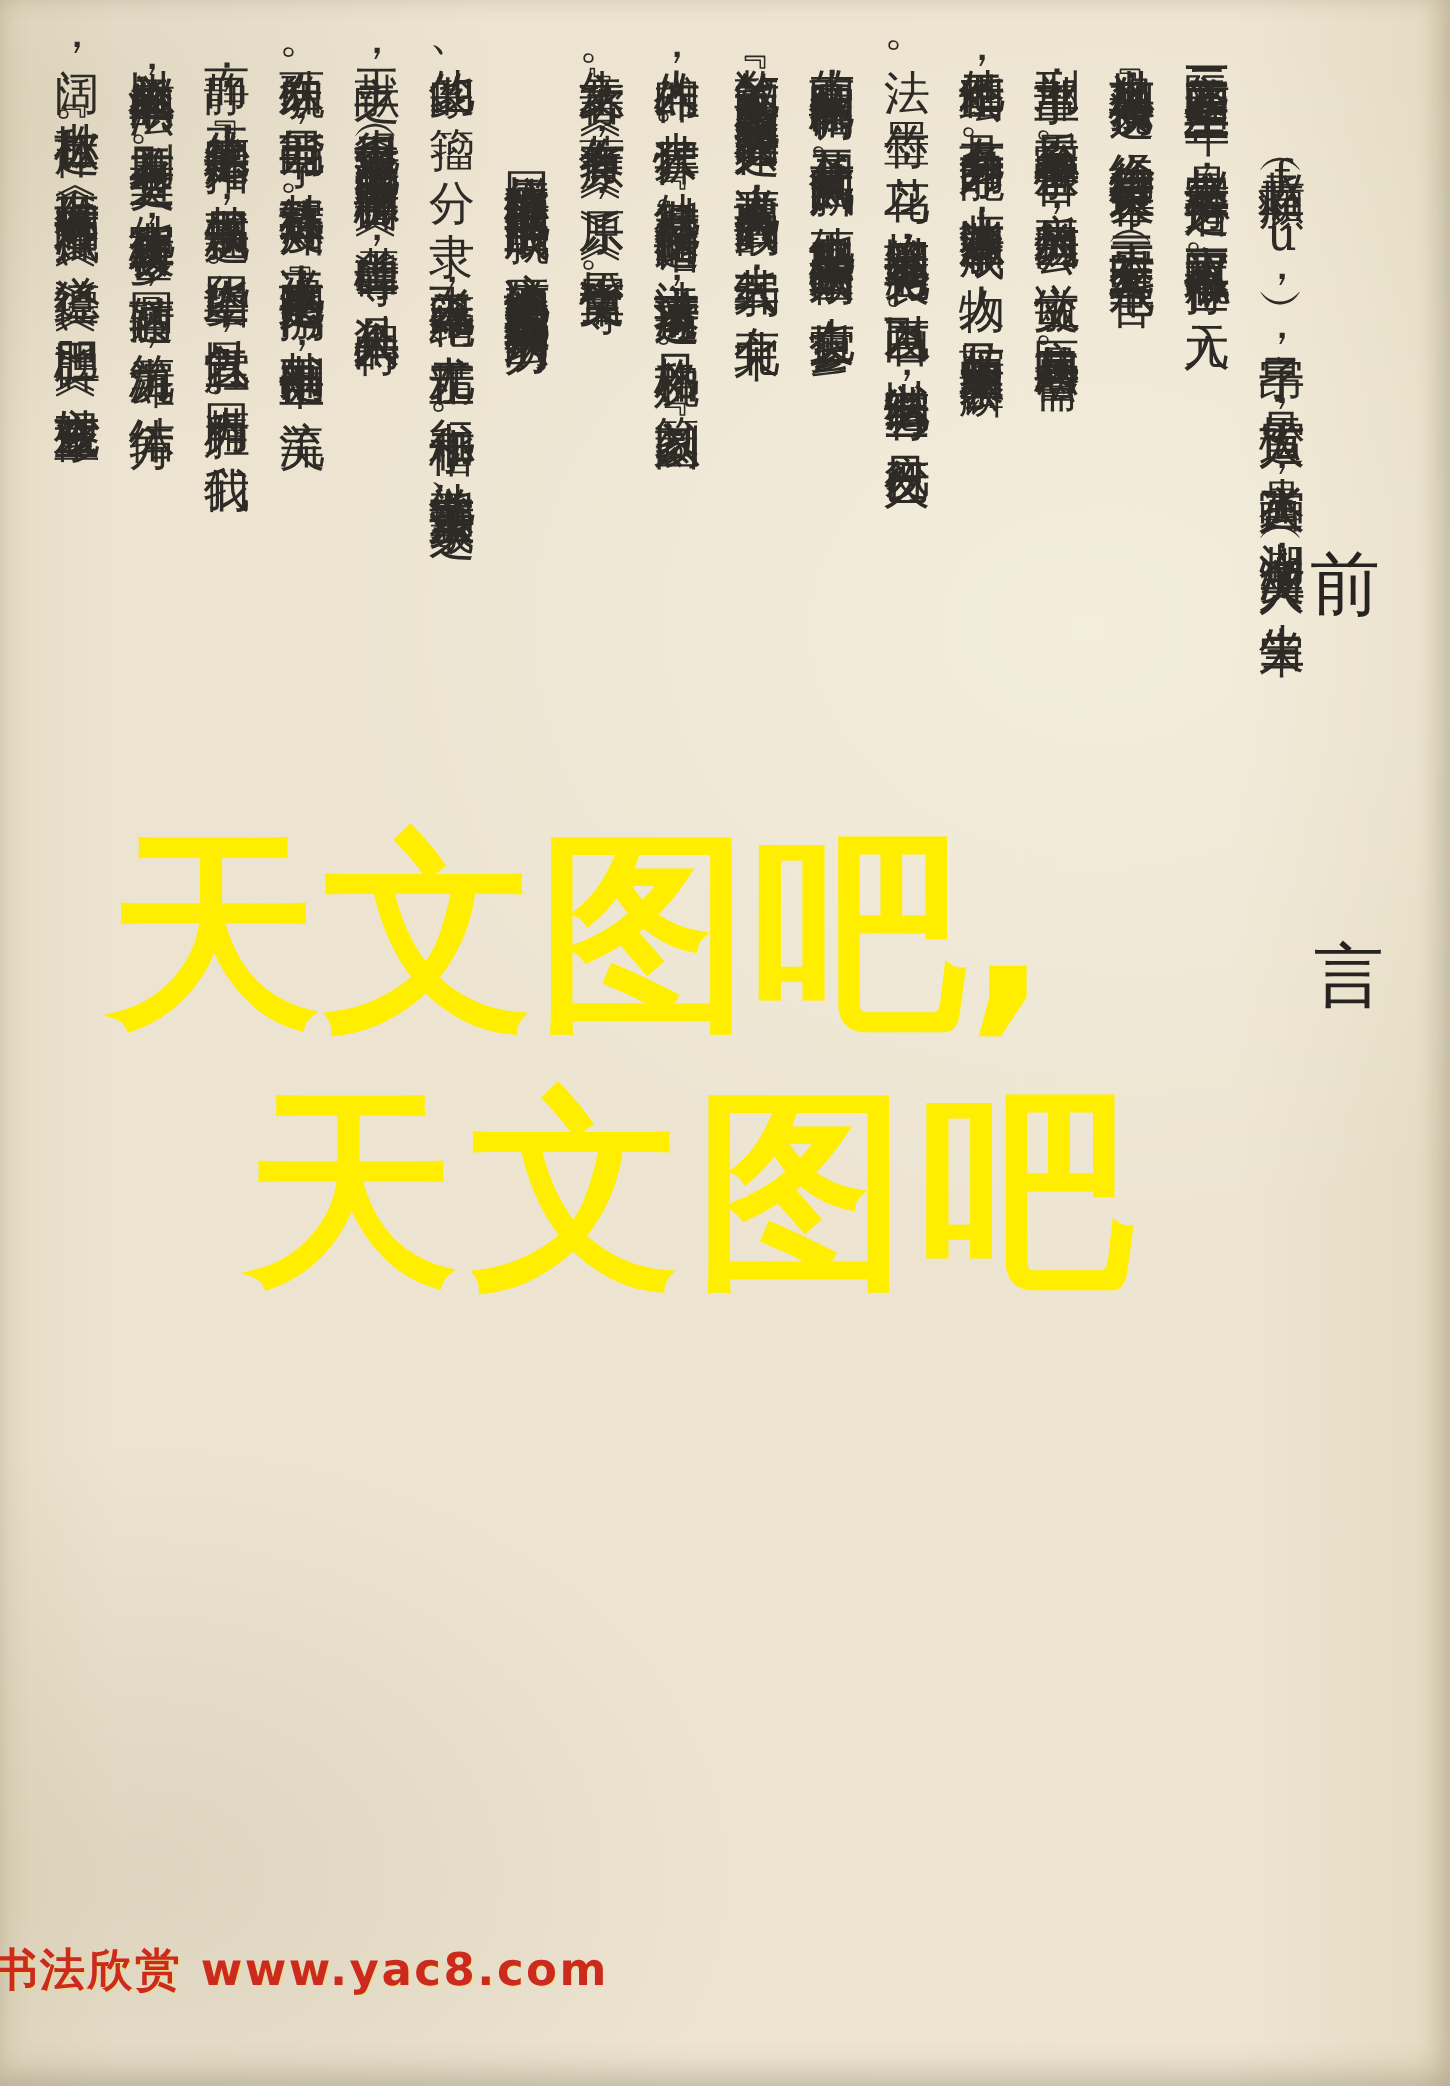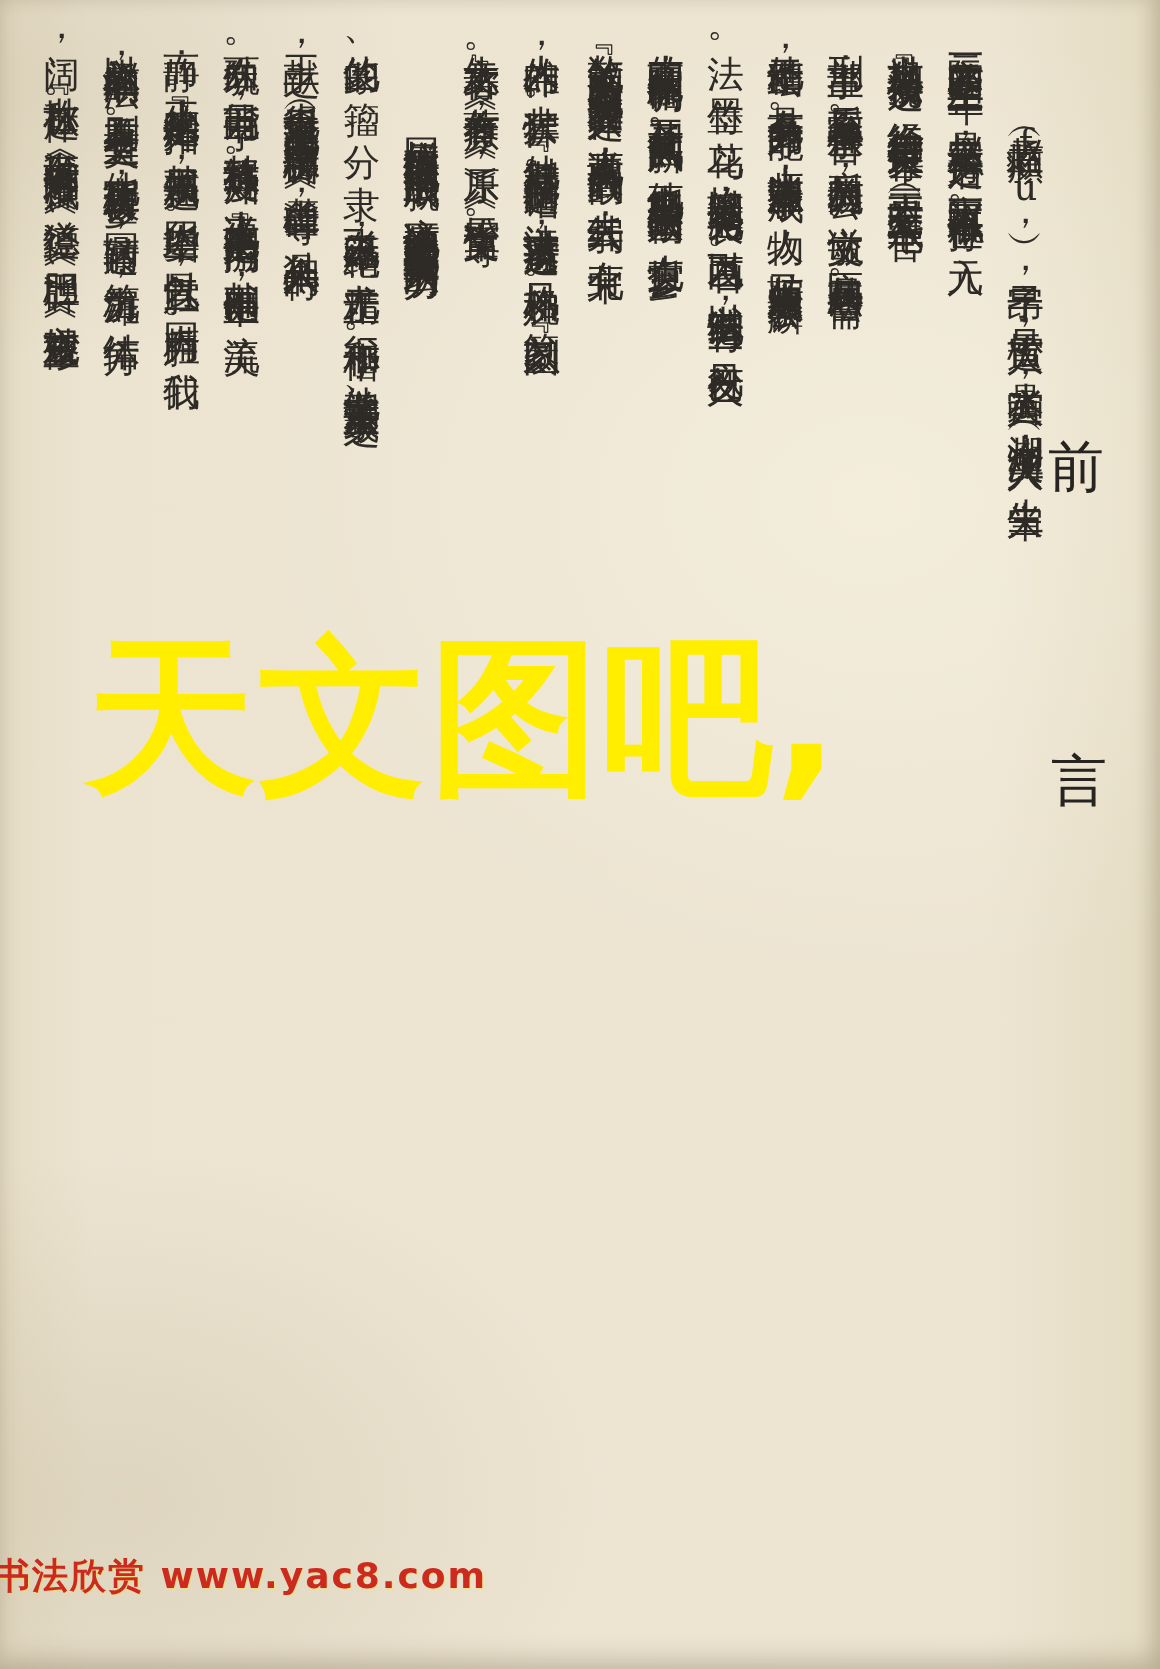--- a/index.html
+++ b/index.html
@@ -43,21 +43,21 @@
     position:absolute;
     font-family:"DejaVu Sans","Liberation Sans",sans-serif;
     font-weight:700;
     font-size:170px;
     line-height:170px;
     letter-spacing:2px;
     color:#ffee00;
     white-space:nowrap;
     z-index:5;
   }
-  #wm1{left:86px;top:632px;text-align:right;}
+  #wm1{left:86px;top:662px;text-align:right;}
   #wm2{left:196px;top:868px;letter-spacing:10px;}
   
   #footer-mark{
     position:absolute;
     left:-6px;top:1552px;
     z-index:6;
     font-family:"DejaVu Sans","Liberation Sans",sans-serif;
     font-weight:700;
     font-size:36px;
     color:#cc2a1e;
@@ -86,16 +86,17 @@
   <div class="col" style="left:452px;">朱文』著称。著作有《琴原》，《乐原》，《松雪斋文集》等。</div>
   <div class="col indent" style="left:392px;">同样值得称颂的是他在书法上的成就。应该说他的绘画和篆刻都得力于其书法的功力。</div>
   <div class="col" style="left:332px;">他的篆、籀、分、隶、飞白等无不精绝，尤精于正、行书和小楷。他学东晋书法家王羲之、</div>
   <div class="col" style="left:272px;">王献之，也得力于李邕（北海）的《云麾将军李思训碑》、《麓山寺碑》等，独具个人的特</div>
   <div class="col" style="left:212px;">殊面貌。能日书万字，其熟练程度可知。人说大王的笔法是『内拹』，其书刚健中正，流美</div>
   <div class="col" style="left:152px;">而静；小王的笔法是『外拓』，其书用笔飘逸，华因姿增。一以骨气胜，一因精力胜。我们</div>
   <div class="col" style="left:92px;">以为赵孟頫的书法，则兼有二者之美。他一生所写碑板甚多，圆转遒丽，笔力沉雄，结体方</div>
   <div class="col" style="left:32px;">阔，世称『赵体』。存世的书迹有《洛神赋》、《道德经》、《胆巴碑》、《玄妙观重修三</div>
 
   <div class="wm" id="wm1">天文图吧,</div>
+  <div class="wm" id="wm2">天文图吧</div>
 
   <div id="footer-mark">书法欣赏 www.yac8.com</div>
 
 </div>
 
 </body></html>

